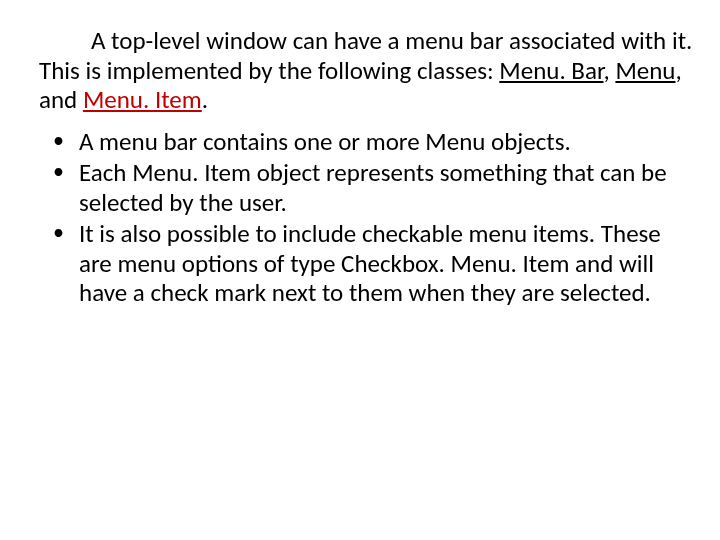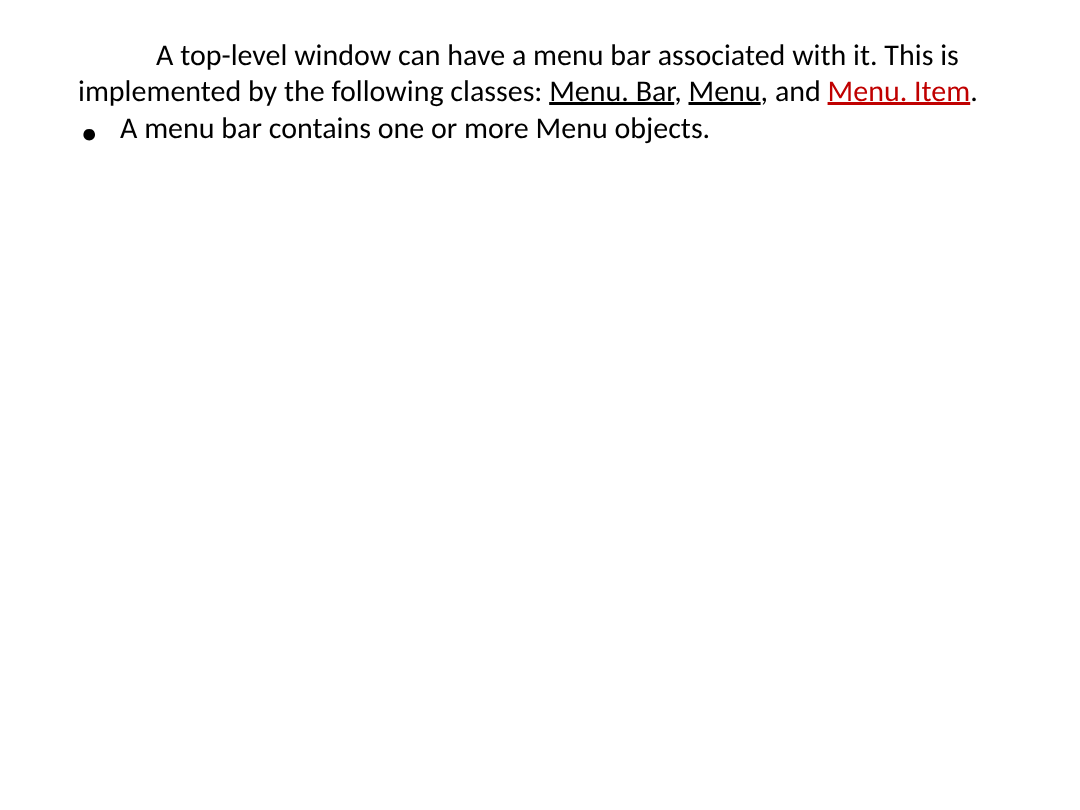--- a/index.html
+++ b/index.html
@@ -6,36 +6,36 @@
     margin: 0;
     padding: 0;
     width: 720px;
     height: 540px;
     background: #fff;
     font-family: Calibri, "Segoe UI", Arial, sans-serif;
     color: #000;
   }
   .slide {
     box-sizing: border-box;
-    padding: 26px 16px 20px 52px;
-    font-size: 20px;
+    padding: 26px 16px 20px 39px;
+    font-size: 25px;
     line-height: 1.18;
   }
   .intro {
     margin: 0 0 2px 0;
   }
   .intro .lead-indent {
     display: inline-block;
     width: 52px;
   }
   .underline { text-decoration: underline; }
   .red { color: #c00000; }
   ul.bullets {
     list-style: none;
-    margin: 0;
+    margin: 12px;
     padding: 0;
   }
   ul.bullets > li {
     position: relative;
     padding-left: 28px;
     margin: 0 0 2px 0;
   }
   ul.bullets > li::before {
     content: "•";
     position: absolute;
@@ -48,14 +48,16 @@
 </style>
 </head>
 <body>
 
 <div class="slide">
   <p class="intro">
     <span class="lead-indent"></span><span>A top-level window can have a menu bar associated with it. This is implemented by the following classes: </span><span class="underline">Menu. Bar</span><span>, </span><span class="underline">Menu</span><span>, and </span><span class="underline red">Menu. Item</span><span>.</span>
   </p>
   <ul class="bullets">
     <li><span>A menu bar contains one or more Menu objects.</span></li>
+    <li><span>Each Menu. Item object represents something that can be selected by the user.</span></li>
+    <li><span>It is also possible to include checkable menu items. These are menu options of type Checkbox. Menu. Item and will have a check mark next to them when they are selected.</span></li>
   </ul>
 </div>
 
 </body></html>

